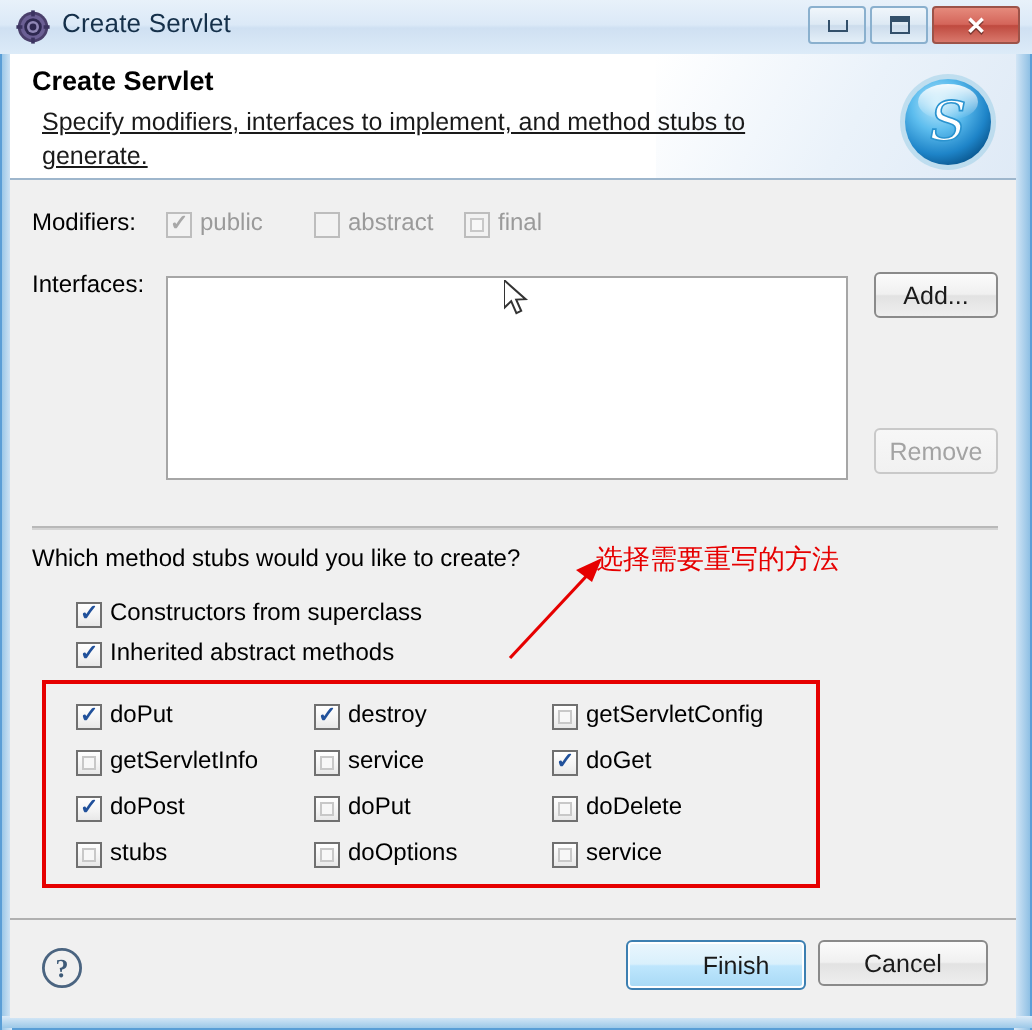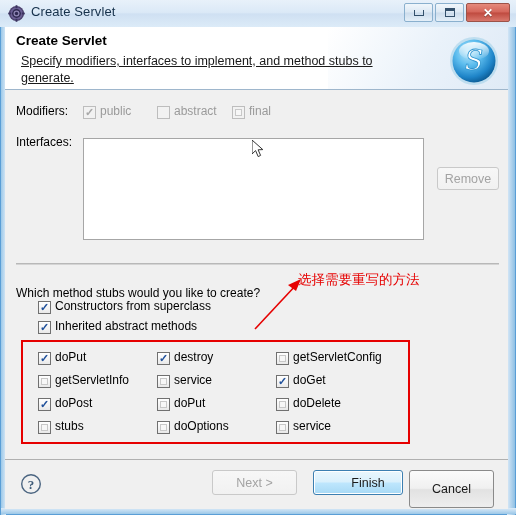--- a/index.html
+++ b/index.html
@@ -153,21 +153,21 @@
     box-sizing: border-box;
     font-size: 12.5px;
     color: #1a1a1a;
     border: 1px solid #8a8a8a;
     border-radius: 3px;
     background: linear-gradient(to bottom, #fbfbfb 0%, #f0f0f0 48%, #e2e2e2 52%, #eeeeee 100%);
     display: flex; align-items: center; justify-content: center;
     white-space: nowrap;
   }
   .btn.disabled { color: #a3a3a3; border-color: #c9c9c9;
-    background: linear-gradient(to bottom, #f7f7f7 0%, #f1f1f1 100%); }
+    background: linear-gradient(to bottom, #f7f7f7 0%, #f1f1f1 100%); margin-top: 47px; }
   .btn.default {
     border: 1px solid #3c7fb1;
     box-shadow: inset 0 0 0 1px #ffffff;
     background: linear-gradient(to bottom, #eaf6fd 0%, #d9f0fc 48%, #bee6fd 52%, #a7d9f5 100%);
     padding-left: 20px;
   }
 
   .hr {
     position: absolute;
     height: 1px;
@@ -300,25 +300,26 @@
     </div>
 
     <div class="cbrow" style="left:227px; top:16px;">
       <span class="cb disabled square-in"></span>
       <span class="lbl dim">final</span>
     </div>
 
     <span class="lbl" style="left:11px; top:45px;">Interfaces:</span>
     <div class="iflist"></div>
 
+    <div class="btn" style="left:432px; top:46px; width:62px; height:23px;">Add...</div>
     <div class="btn disabled" style="left:432px; top:77px; width:62px; height:23px;">Remove</div>
 
     <div class="hr" style="left:11px; top:173px; width:483px;"></div>
 
-    <span class="lbl" style="left:11px; top:196px;">Which method stubs would you like to create?</span>
+    <span class="lbl" style="left:11px; top:182px;">Which method stubs would you like to create?</span>
 
     <div class="cbrow" style="left:33px; top:211px;">
       <span class="cb">
           <span class="tick">✓</span>
         </span>
       <span class="lbl">Constructors from superclass</span>
     </div>
     <div class="cbrow" style="left:33px; top:231px;">
       <span class="cb">
           <span class="tick">✓</span>
@@ -402,17 +403,17 @@
   <div class="footer">
     <span class="help-icon">
       <svg width="22" height="22" viewBox="0 0 22 22">
         <circle cx="11" cy="11" r="9.3" fill="none" stroke="#4a6480" stroke-width="1.4"></circle>
         <text x="11" y="15.6" text-anchor="middle" font-family="Liberation Serif, serif" font-size="13" font-weight="bold" fill="#3e5a77">?</text>
       </svg>
     </span>
 
     <div class="btn disabled" style="left:207px; top:10px; width:85px; height:25px;">Next &gt;</div>
     <div class="btn default" style="left:308px; top:10px; width:90px; height:25px;">Finish</div>
-    <div class="btn" style="left:404px; top:10px; width:85px; height:38px;">Cancel</div>
+    <div class="btn" style="left:404px; top:10px; width:85px; height:23px;">Cancel</div>
   </div>
 
 
 </div>
 
 </body></html>

